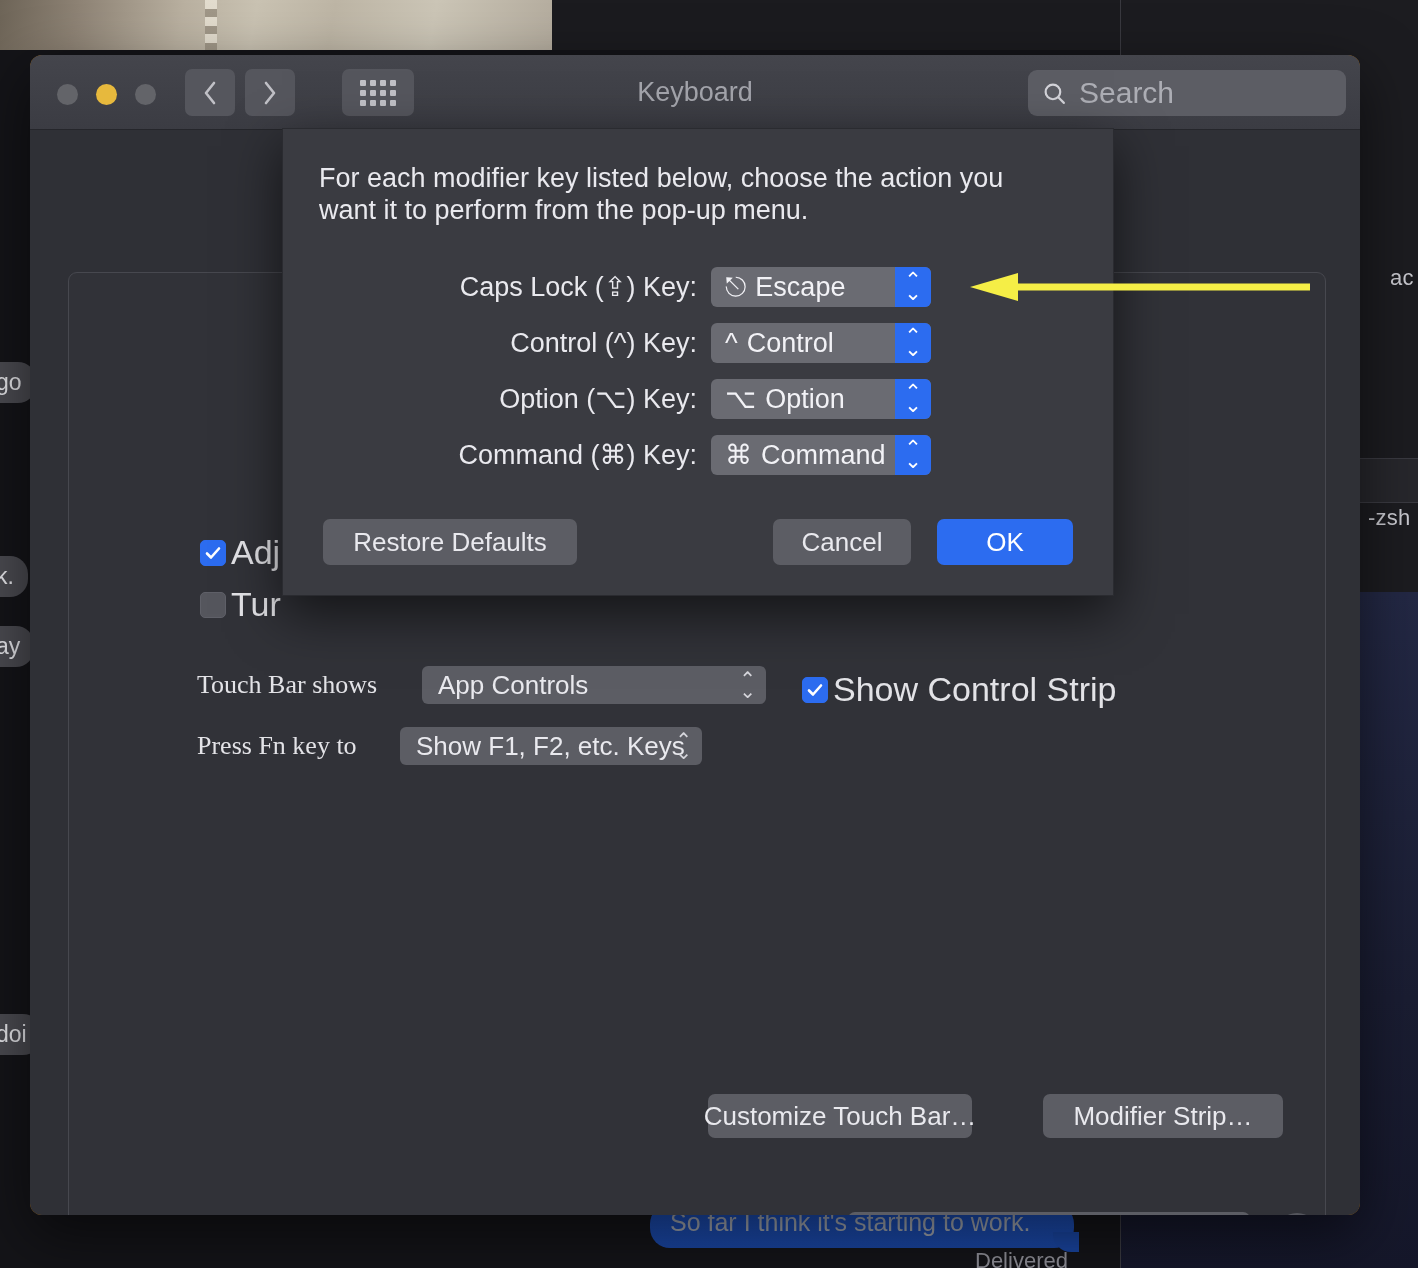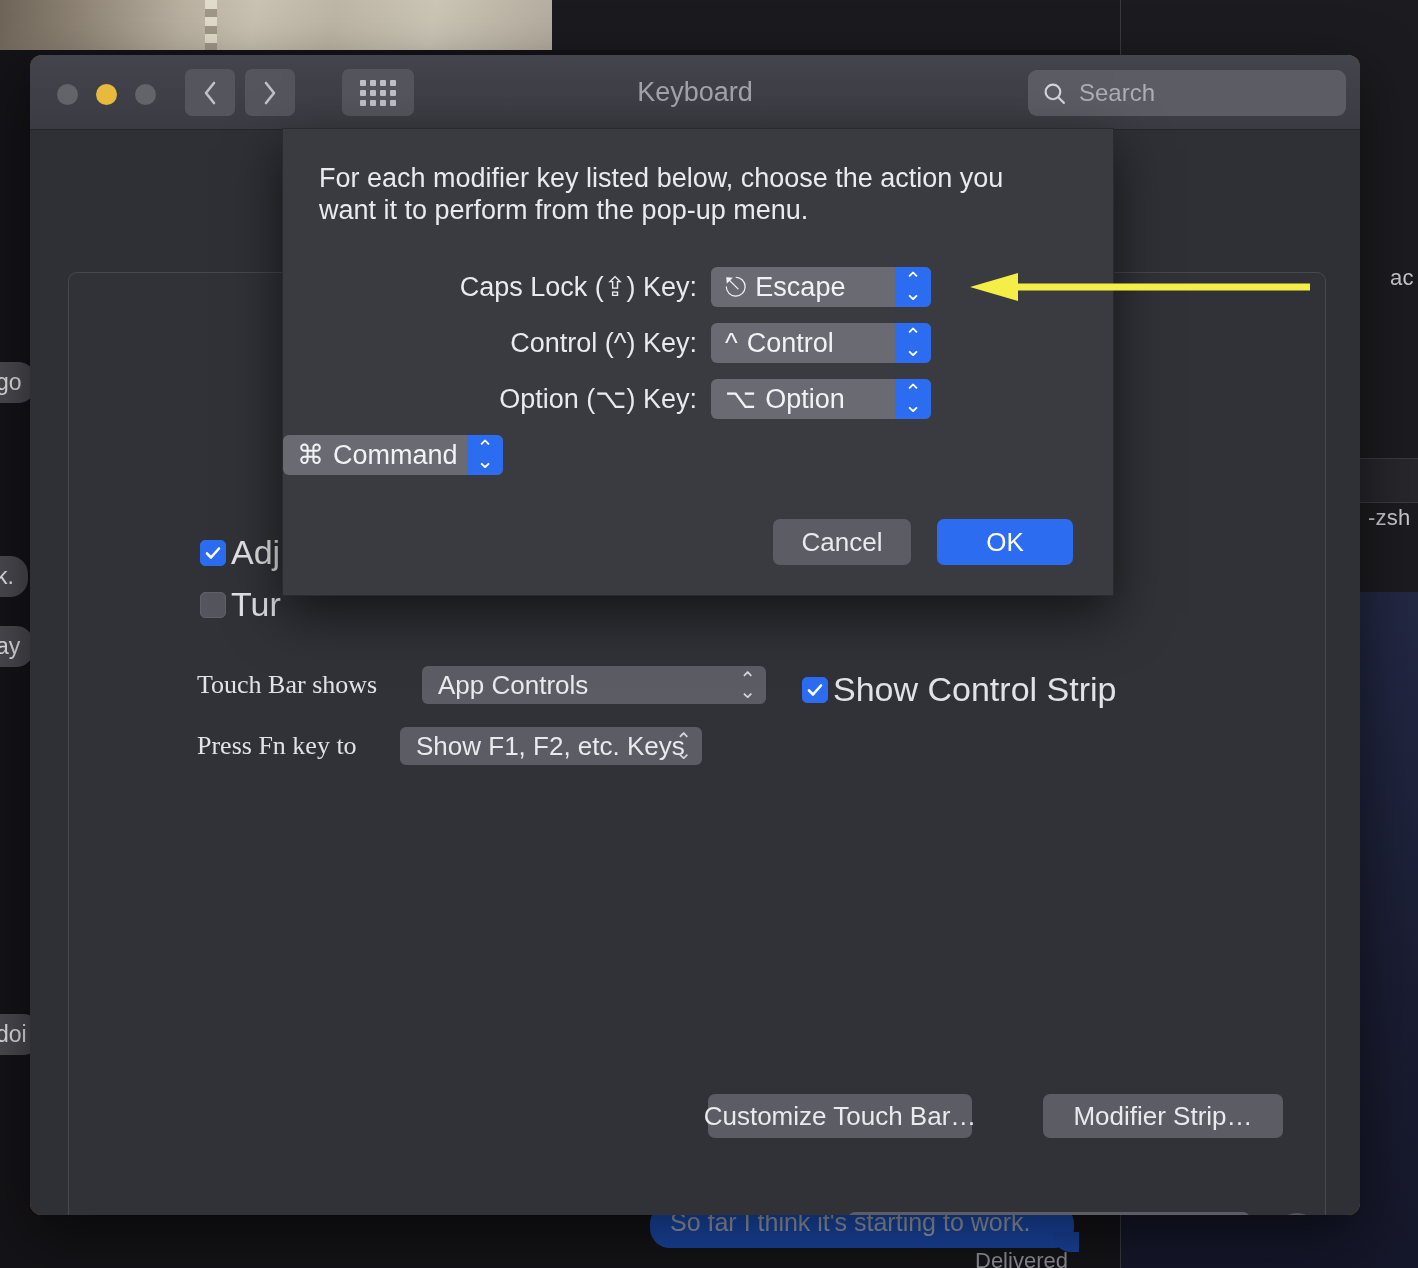--- a/index.html
+++ b/index.html
@@ -102,21 +102,21 @@
 
   .win-title {
     position:absolute; left:0; top:0; width:100%; height:75px;
     display:flex; align-items:center; justify-content:center;
     color:#a3a4ab; font-size:27px;
   }
   .searchbox {
     position:absolute; right:14px; top:15px; width:318px; height:46px;
     background:#5c5d64; border-radius:9px; display:flex; align-items:center; padding:0 14px;
   }
-  .searchbox .ph { color:#adaeb5; font-size:24px; margin-left:12px; }
+  .searchbox .ph { color:#adaeb5; font-size:30px; margin-left:12px; }
 
   .win-body { position:relative; height:1085px; background:#2f3036; }
 
   .content-box {
     position:absolute; left:38px; top:142px; width:1258px; height:960px;
     border:1px solid #47484f; border-radius:9px; background:#313238;
   }
 
   
   .row { position:absolute; display:flex; align-items:center; }
@@ -365,32 +365,34 @@
           <span class="glyph">⌥</span>
           <span>Option</span>
           <span class="mod-stepper">
               <span>⌃</span>
               <span>⌄</span>
             </span>
         </span>
       </div>
 
       <div class="mod-row">
+        <span class="mod-label">Command (⌘) Key:</span>
         <span class="mod-popup">
           <span class="glyph">⌘</span>
           <span>Command</span>
           <span class="mod-stepper">
               <span>⌃</span>
               <span>⌄</span>
             </span>
         </span>
       </div>
     </div>
 
     <div class="sheet-buttons">
+      <div class="btn" style="left:40px; width:254px;">Restore Defaults</div>
       <div class="btn" style="left:490px; width:138px;">Cancel</div>
       <div class="btn btn-primary" style="left:654px; width:136px;">OK</div>
     </div>
   </div>
 
   <svg class="arrow" viewBox="0 0 348 30">
     <path d="M48 15 L348 15" stroke="#f5ee46" stroke-width="7"></path>
     <path d="M8 15 L56 1 L56 29 Z" fill="#f5ee46"></path>
   </svg>
 

